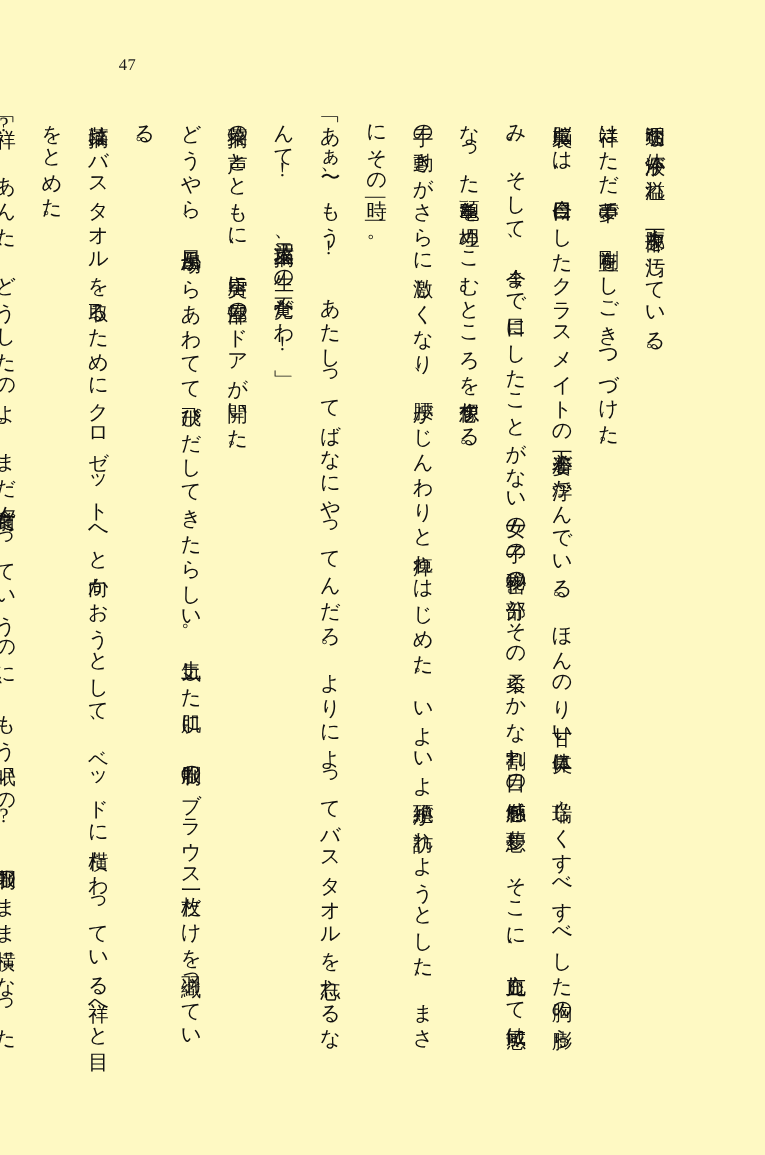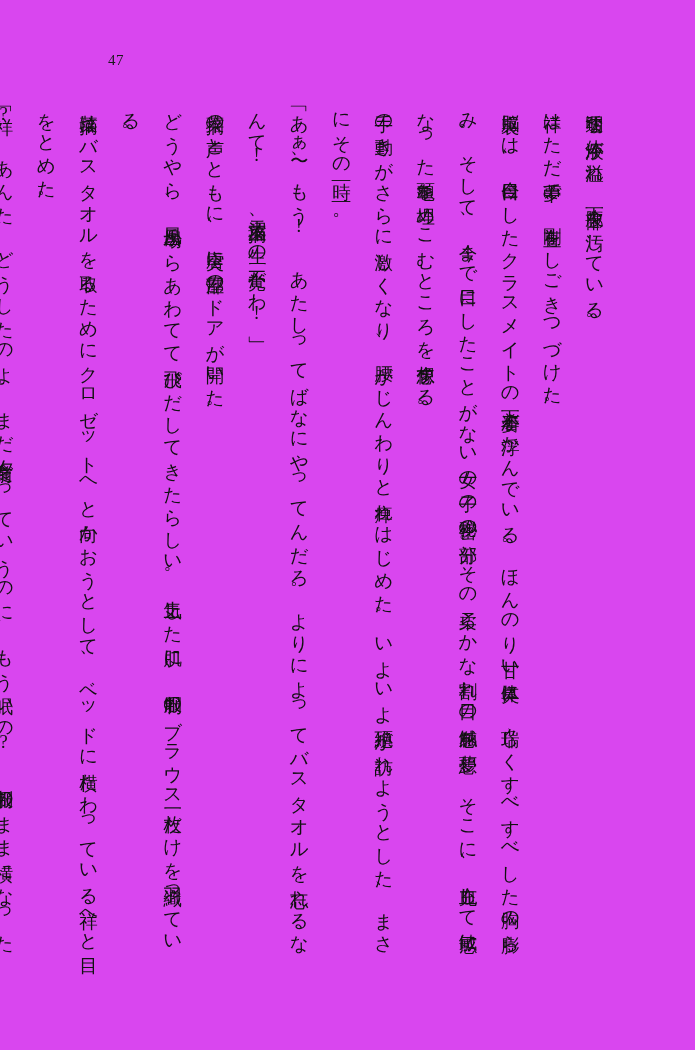--- a/index.html
+++ b/index.html
@@ -7,21 +7,21 @@
     padding: 0;
     background: #ffffff;
   }
   body {
     font-family: "Liberation Serif", "DejaVu Serif", serif;
   }
   .page {
     position: relative;
     width: 695px;
     height: 1050px;
-    background: #d946ef;
+    background: #fef9c3;
     overflow: hidden;
   }
   .page-number {
     position: absolute;
     top: 52px;
     left: 108px;
     font-size: 15px;
     color: #1a1a1a;
     letter-spacing: 0.5px;
   }

